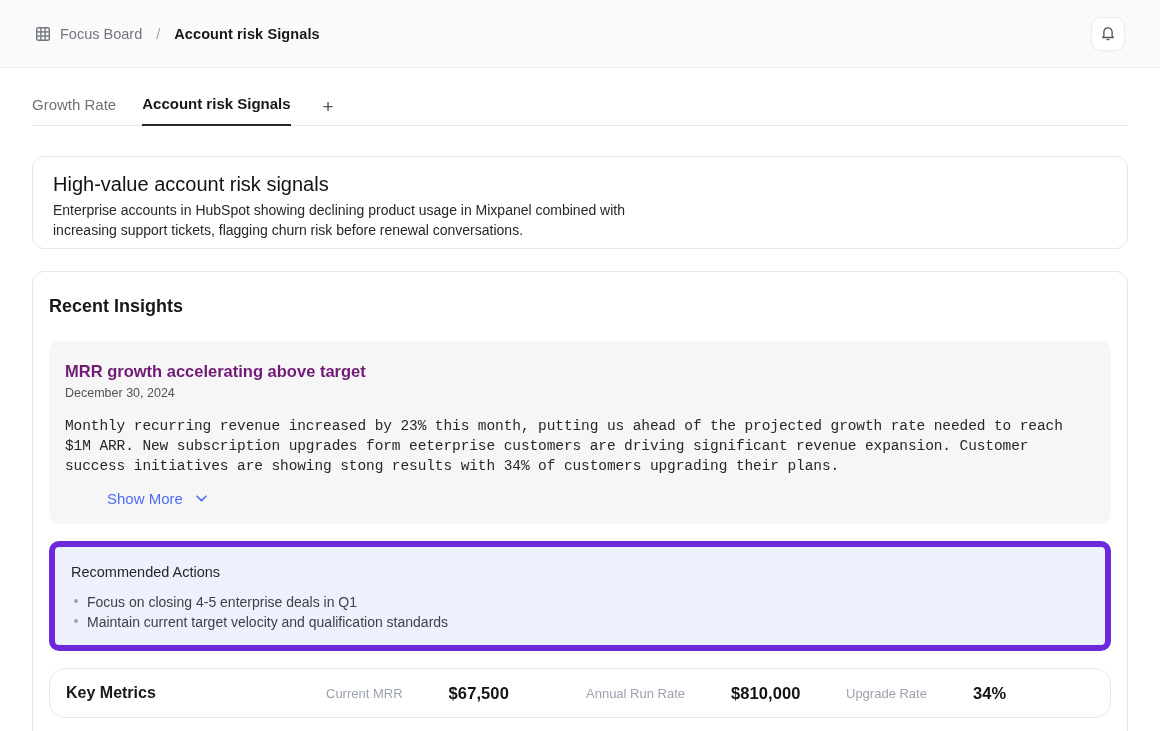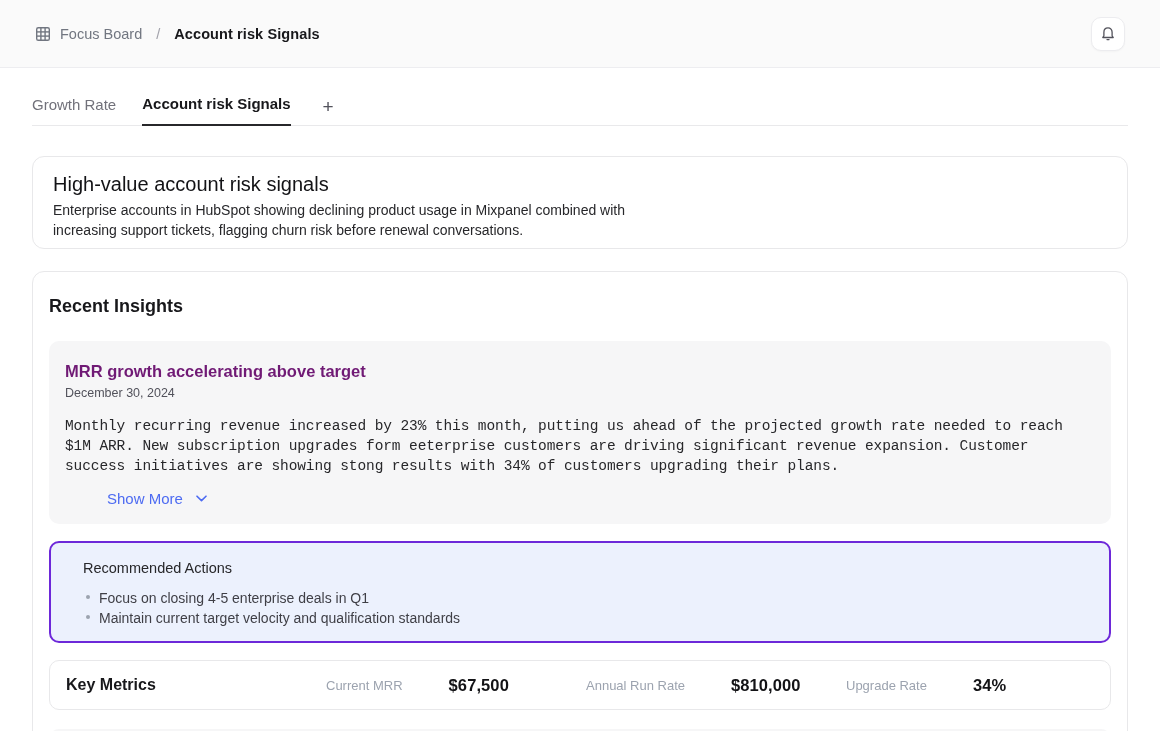--- a/index.html
+++ b/index.html
@@ -37,29 +37,29 @@
   .insights-title { font-size:18px; line-height:22px; font-weight:600; color:#18181b; margin-bottom:24px; }
 
   .insight-card { background:#f6f6f7; border-radius:10px; padding:19px 16px 16px; }
   .insight-title { font-size:16.5px; line-height:22px; font-weight:600; color:#701a75; }
   .insight-date { font-size:12.5px; line-height:16px; color:#52525b; margin-top:3px; }
   .insight-body { font-size:14.5px; line-height:20px; color:#27272a; margin-top:15px; letter-spacing:-.1px;font-family:Liberation Mono, monospace; }
   .show-more { margin-top:14px; margin-left:42px; display:inline-flex; align-items:center; gap:13px;
     color:#4d6bf2; font-size:15px; font-weight:500; cursor:pointer; background:none; border:none;
     font-family:inherit; }
 
-  .recommended { margin-top:17px; background:#ecf1fd; border:2px solid #6d28d9;
-    border-radius:10px; padding:15px 32px 13px; }
+  .recommended { margin-top:17px; background:#ecf1fd; border:6px solid #6d28d9;
+    border-radius:10px; padding:15px 16px 13px; }
   .rec-title { font-size:14.5px; line-height:20px; font-weight:500; color:#27272a; }
   .rec-list { list-style:none; margin-top:10px; }
   .rec-item { font-size:14px; line-height:20px; color:#3f3f46; display:flex; align-items:baseline; }
   .rec-bullet { width:4px; height:4px; border-radius:50%; background:#9ca3af; flex:0 0 auto;
     margin:0 9px 2px 3px; align-self:center; }
 
-  .key-metrics { margin-top:17px; height:50px; border:1px solid #e8e8ea; border-radius:10px;
+  .key-metrics { margin-top:17px; height:50px; border:1px solid #e8e8ea; border-radius:16px;
     background:#fff; display:flex; align-items:center; padding:0 16px; }
   .km-title { width:260px; font-size:16px; font-weight:600; color:#18181b; }
   .metric { width:260px; display:flex; align-items:center;gap:36px; }
   .metric:last-child { width:auto; }
   .metric-label { font-size:13px; color:#9ca3af; }
   .metric-value { font-size:16.5px; font-weight:600; color:#131316; margin-left:10px; letter-spacing:.1px; }
 
   .next-card-peek { margin-top:19px; height:48px; background:#f6f6f7; border-radius:10px; }
 </style>
 </head>

